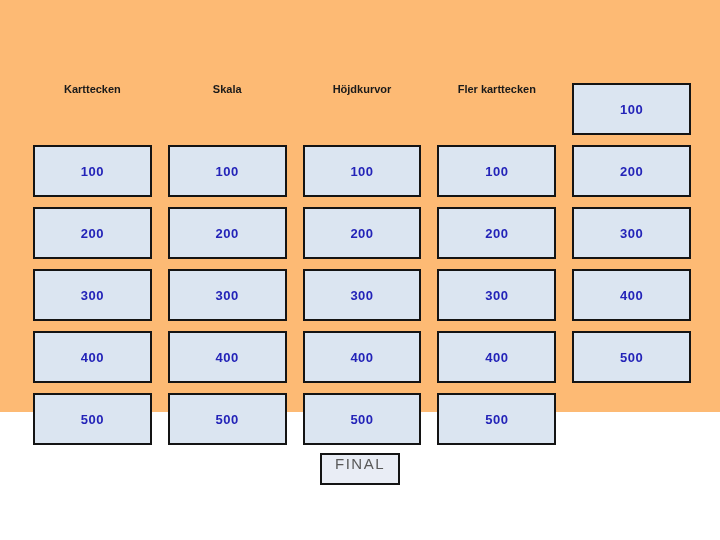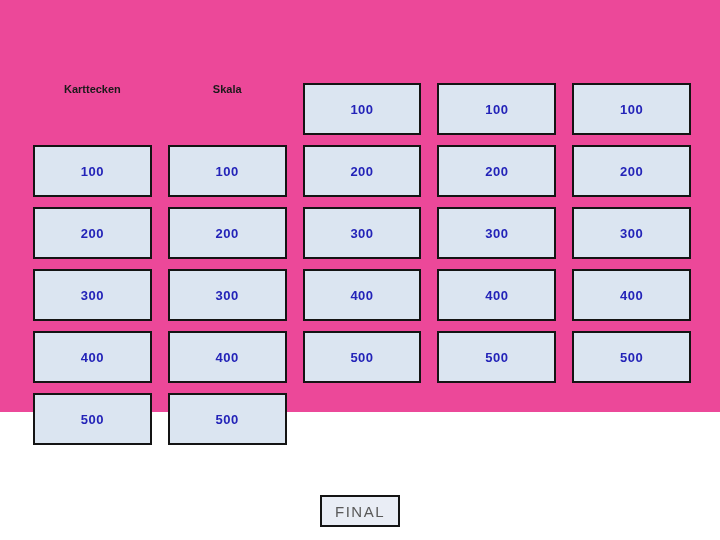--- a/index.html
+++ b/index.html
@@ -8,21 +8,21 @@
     width: 720px;
     height: 540px;
     background: #ffffff;
     font-family: "Liberation Sans", sans-serif;
     overflow: hidden;
   }
   .stage {
     position: relative;
     width: 720px;
     height: 412px;
-    background: #ec4899;
+    background: #fdba74;
   }
   .board {
     position: absolute;
     left: 33px;
     top: 83px;
     width: 658px;
     display: grid;
     grid-template-columns: repeat(5, 1fr);
     column-gap: 16px;
     row-gap: 10px;
@@ -50,44 +50,46 @@
   }
   .clue-link {
     font-size: 13px;
     font-weight: bold;
     color: #2323b8;
     letter-spacing: 0.5px;
   }
   .final-button {
     position: absolute;
     left: 320px;
-    top: 495px;
+    top: 453px;
     width: 80px;
     height: 32px;
     box-sizing: border-box;
     background: #e9edf5;
     border: 2px solid #141414;
     display: flex;
-    align-items: center;
+    align-items: flex-start;
     justify-content: center;
     cursor: pointer;
   }
   .final-label {
     font-size: 15px;
     color: #595959;
     letter-spacing: 1.5px;
   }
 </style>
 </head>
 <body>
 
 <div class="stage">
   <div class="board" id="board">
       <div class="category-header">Karttecken</div>
       <div class="category-header">Skala</div>
+      <div class="category-header">Höjdkurvor</div>
+      <div class="category-header">Fler karttecken</div>
       <div class="clue-cell">
         <span class="clue-link">100</span>
       </div>
       <div class="clue-cell">
         <span class="clue-link">100</span>
       </div>
       <div class="clue-cell">
         <span class="clue-link">100</span>
       </div>
       <div class="clue-cell">

